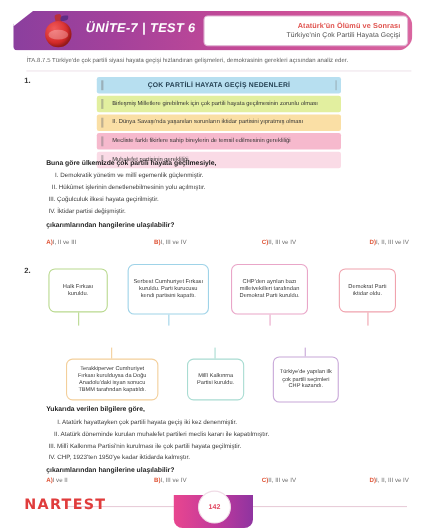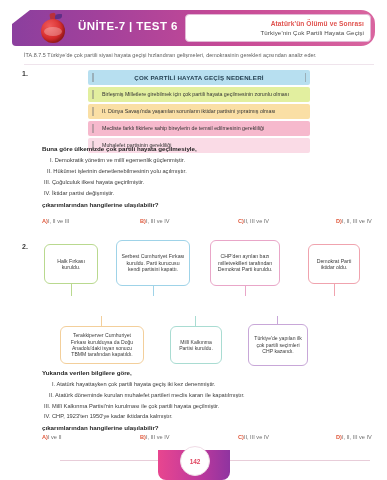--- a/index.html
+++ b/index.html
@@ -42,21 +42,21 @@
   .badge-leaf{
     position:absolute;left:17px;top:1px;width:7px;height:5px;border-radius:60% 10% 60% 10%;
     background:#5f2e86;
   }
   .badge-inner{
     position:absolute;left:6px;top:14px;width:18px;height:9px;border-radius:50%;
     background:rgba(255,255,255,.28);
   }
   .hdr-title{
     position:absolute;left:66px;top:10px;
-    font-size:11.5px;font-weight:bold;color:#ffffff;letter-spacing:.4px;
+    font-size:11.5px;font-weight:bold;color:#ffffff;letter-spacing:.4px;font-style:italic;
   }
   .hdr-right{
     position:absolute;right:4px;top:4px;width:186px;height:28px;
     background:#ffffff;border:1px solid #e2b9d6;border-radius:4px 4px 4px 4px;
     display:flex;flex-direction:column;align-items:flex-end;justify-content:center;
     padding-right:6px;box-sizing:border-box;
   }
   .hdr-right .l1{font-size:6.6px;color:#e0534f;font-weight:bold;letter-spacing:.1px;}
   .hdr-right .l2{font-size:6.2px;color:#4a4a4a;margin-top:2px;letter-spacing:.1px;}
 
@@ -311,15 +311,16 @@
       <span class="lbl">D)</span><span class="val">I, II, III ve IV</span>
     </div>
   </div>
 
   <div class="footer">
     <div class="foot-rule"></div>
     <div class="page-tab"></div>
     <div class="page-circle">
       <span>142</span>
     </div>
+    <div class="logo">NARTEST</div>
   </div>
 
 </div>
 
 </body></html>

